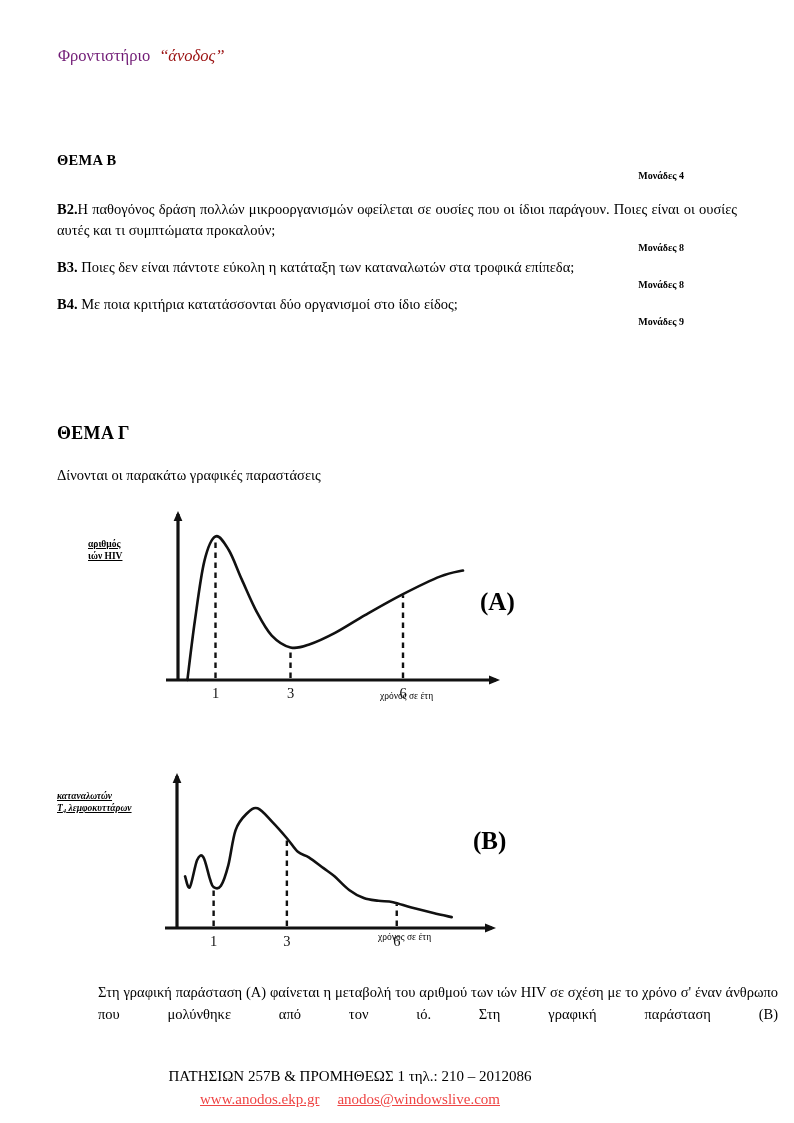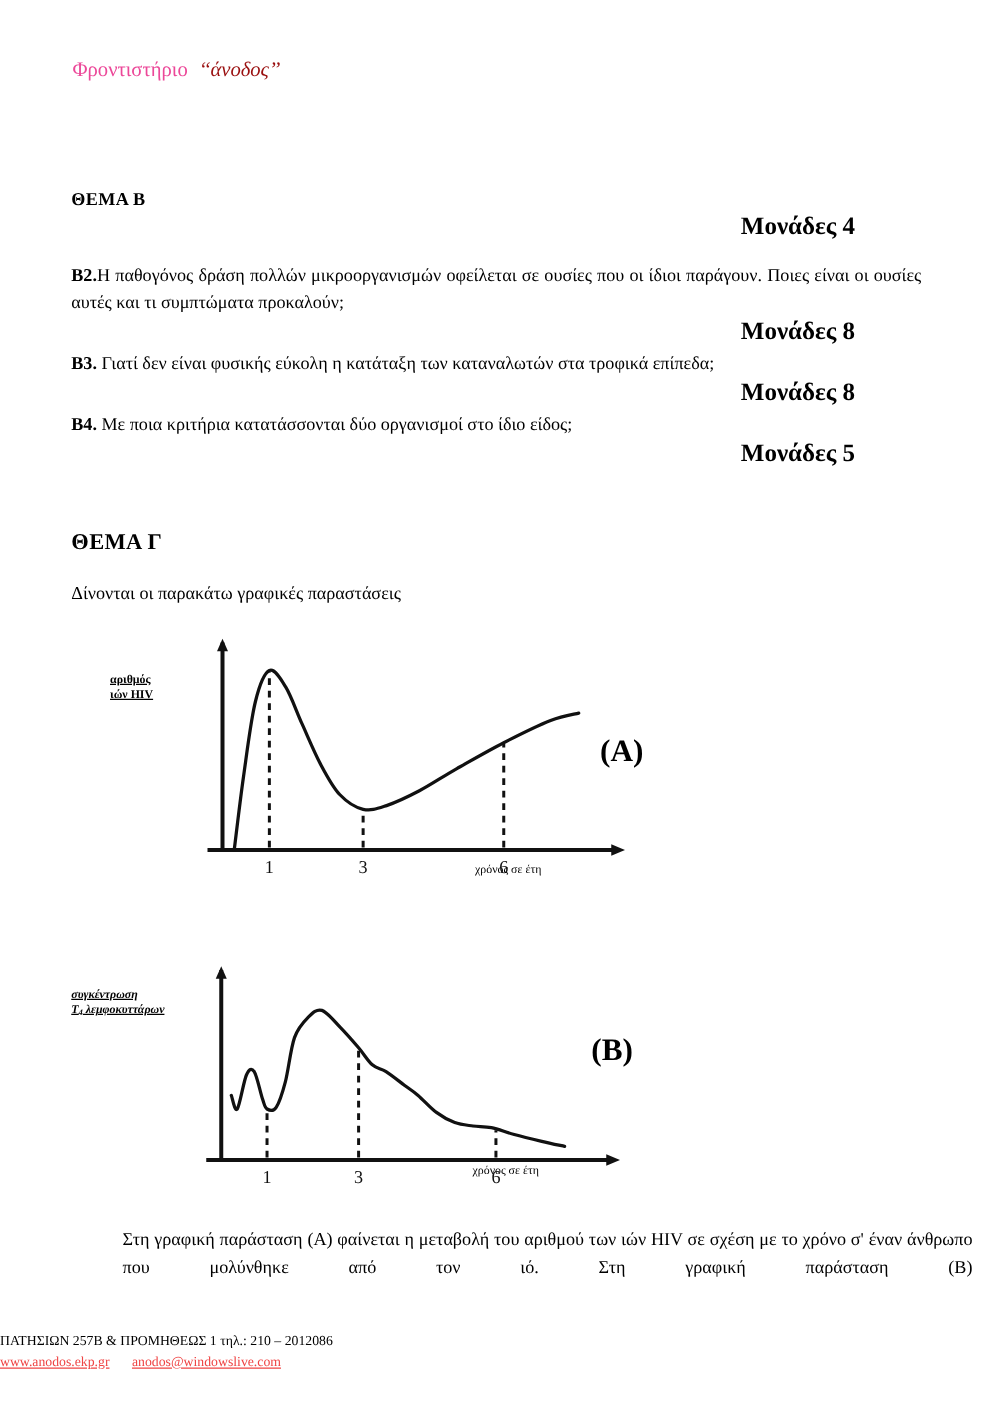--- a/index.html
+++ b/index.html
@@ -18,21 +18,21 @@
 
   
   .header {
     position: absolute;
     left: 58px;
     top: 46px;
     font-size: 16.5px;
     white-space: nowrap;
   }
   .header .brand {
-    color: #ec4899;
+    color: #701a75;
     font-family: "Liberation Serif", "DejaVu Serif", serif;
   }
   .header .name {
     color: #9a1010;
     font-style: italic;
     margin-left: 9px;
   }
 
   
   .content {
@@ -49,21 +49,21 @@
     letter-spacing: 0.3px;
   }
 
   .q-row { font-size: 14.5px; margin-top: 18px; line-height: 1.45; }
   .q-row .lead { font-weight: bold; }
   .q-row.justify { text-align: justify; text-align-last: left; }
   .q-row.justify span.body { }
 
   .units {
     font-weight: bold;
-    font-size: 20px;
+    font-size: 10px;
     text-align: right;
     padding-right: 53px;
     margin-top: 1px;
   }
 
   .theme-g {
     position: absolute;
     left: 57px;
     top: 423px;
     font-weight: bold;
@@ -125,21 +125,22 @@
     text-align-last: justify;
     margin-left: 41px;
   }
 
   
   .footer {
     position: absolute;
     left: 0;
     top: 1066px;
     width: 700px;
-    font-size: 11px;
+    text-align: center;
+    font-size: 15px;
     line-height: 1.45;
   }
   .footer .addr { color: #000000; }
   .footer .links { margin-top: 1px; }
   .footer a {
     color: #ef4444;
     text-decoration: underline;
   }
   .footer a + a { margin-left: 18px; }
   .sub { font-size: 0.72em; vertical-align: -0.25em; }
@@ -157,28 +158,28 @@
     <div class="theme-title">ΘΕΜΑ Β</div>
 
     <div class="units">Μονάδες 4</div>
 
     <div class="q-row justify">
       <span class="lead">Β2.</span><span class="body">Η παθογόνος δράση πολλών μικροοργανισμών οφείλεται σε ουσίες που οι ίδιοι παράγουν. Ποιες είναι οι ουσίες αυτές και τι συμπτώματα προκαλούν;</span>
     </div>
     <div class="units">Μονάδες 8</div>
 
     <div class="q-row" style="margin-top:4px;">
-      <span class="lead">Β3.</span><span class="body"> Γιατί δεν είναι φυσικής εύκολη η κατάταξη των καταναλωτών στα τροφικά επίπεδα;</span>
+      <span class="lead">Β3.</span><span class="body"> Ποιες δεν είναι πάντοτε εύκολη η κατάταξη των καταναλωτών στα τροφικά επίπεδα;</span>
     </div>
     <div class="units">Μονάδες 8</div>
 
     <div class="q-row" style="margin-top:4px;">
       <span class="lead">Β4.</span><span class="body"> Με ποια κριτήρια κατατάσσονται δύο οργανισμοί στο ίδιο είδος;</span>
     </div>
-    <div class="units">Μονάδες 5</div>
+    <div class="units">Μονάδες 9</div>
   </div>
 
   <div class="theme-g">ΘΕΜΑ Γ</div>
   <div class="intro-g">Δίνονται οι παρακάτω γραφικές παραστάσεις</div>
 
   <div class="figure" id="figure-a">
     <svg class="fig-svg" id="svg-a" width="560" height="200" viewBox="0 0 560 200">
         <line x1="118" y1="172" x2="118" y2="6" stroke="#111" stroke-width="3.2"></line>
         <polygon points="113.6,13 122.4,13 118,3" fill="#111"></polygon>
         <line x1="106" y1="172" x2="436" y2="172" stroke="#111" stroke-width="3.2"></line>
@@ -207,21 +208,21 @@
         <polygon points="437,151.4 437,160.6 448,156" fill="#111"></polygon>
         <path d="M 137.06 104.32 C 137.85 106.13, 139.80 117.92, 141.82 115.20 C 143.83 112.48, 146.89 92.99, 149.14 88.00 C 151.40 83.01, 153.23 82.11, 155.37 85.28 C 157.51 88.45, 160.25 102.05, 161.96 107.04 C 163.67 112.03, 163.79 114.07, 165.63 115.20 C 167.46 116.33, 170.51 117.47, 172.95 113.84 C 175.39 110.21, 177.83 102.73, 180.28 93.44 C 182.72 84.15, 184.55 66.69, 187.60 58.08 C 190.65 49.47, 194.92 45.39, 198.59 41.76 C 202.25 38.13, 205.30 34.96, 209.57 36.32 C 213.85 37.68, 219.34 44.93, 224.23 49.92 C 229.11 54.91, 234.60 61.25, 238.88 66.24 C 243.15 71.23, 246.20 76.67, 249.86 79.84 C 253.53 83.01, 256.58 82.56, 260.85 85.28 C 265.12 88.00, 271.23 92.99, 275.50 96.16 C 279.77 99.33, 282.21 100.69, 286.49 104.32 C 290.76 107.95, 296.25 114.29, 301.14 117.92 C 306.02 121.55, 310.90 124.27, 315.79 126.08 C 320.67 127.89, 325.55 128.12, 330.44 128.80 C 335.32 129.48, 339.59 129.03, 345.09 130.16 C 350.58 131.29, 356.69 133.79, 363.40 135.60 C 370.11 137.41, 378.66 139.45, 385.38 141.04 C 392.09 142.63, 400.64 144.44, 403.69 145.12" fill="none" stroke="#111" stroke-width="2.6" stroke-linecap="round"></path>
         <line x1="165.625" y1="154" x2="165.625" y2="116.2" stroke="#111" stroke-width="2.4" stroke-dasharray="5.5 4.5"></line>
         <line x1="238.875" y1="154" x2="238.875" y2="67.24" stroke="#111" stroke-width="2.4" stroke-dasharray="5.5 4.5"></line>
         <line x1="348.75" y1="154" x2="348.75" y2="132.248" stroke="#111" stroke-width="2.4" stroke-dasharray="5.5 4.5"></line>
         <text x="165.625" y="174" text-anchor="middle" font-family="&quot;Liberation Serif&quot;, serif" font-size="14.5" fill="#111">1</text>
         <text x="238.875" y="174" text-anchor="middle" font-family="&quot;Liberation Serif&quot;, serif" font-size="14.5" fill="#111">3</text>
         <text x="348.75" y="174" text-anchor="middle" font-family="&quot;Liberation Serif&quot;, serif" font-size="14.5" fill="#111">6</text>
       </svg>
     <div class="axis-label" id="fig-b-ylabel">
-      <div>συγκέντρωση</div>
+      <div>καταναλωτών</div>
       <div>T<span class="sub">4</span> λεμφοκυττάρων</div>
     </div>
     <div class="axis-xlabel" id="fig-b-xlabel">χρόνος σε έτη</div>
     <div class="fig-tag" id="fig-b-tag">(B)</div>
   </div>
 
   <div class="closing">Στη γραφική παράσταση (Α) φαίνεται η μεταβολή του αριθμού των ιών HIV σε σχέση με το χρόνο σ' έναν άνθρωπο που μολύνθηκε από τον ιό. Στη γραφική παράσταση (Β)</div>
 
   <div class="footer">
     <div class="addr">ΠΑΤΗΣΙΩΝ 257Β &amp; ΠΡΟΜΗΘΕΩΣ 1 τηλ.: 210 – 2012086</div>

